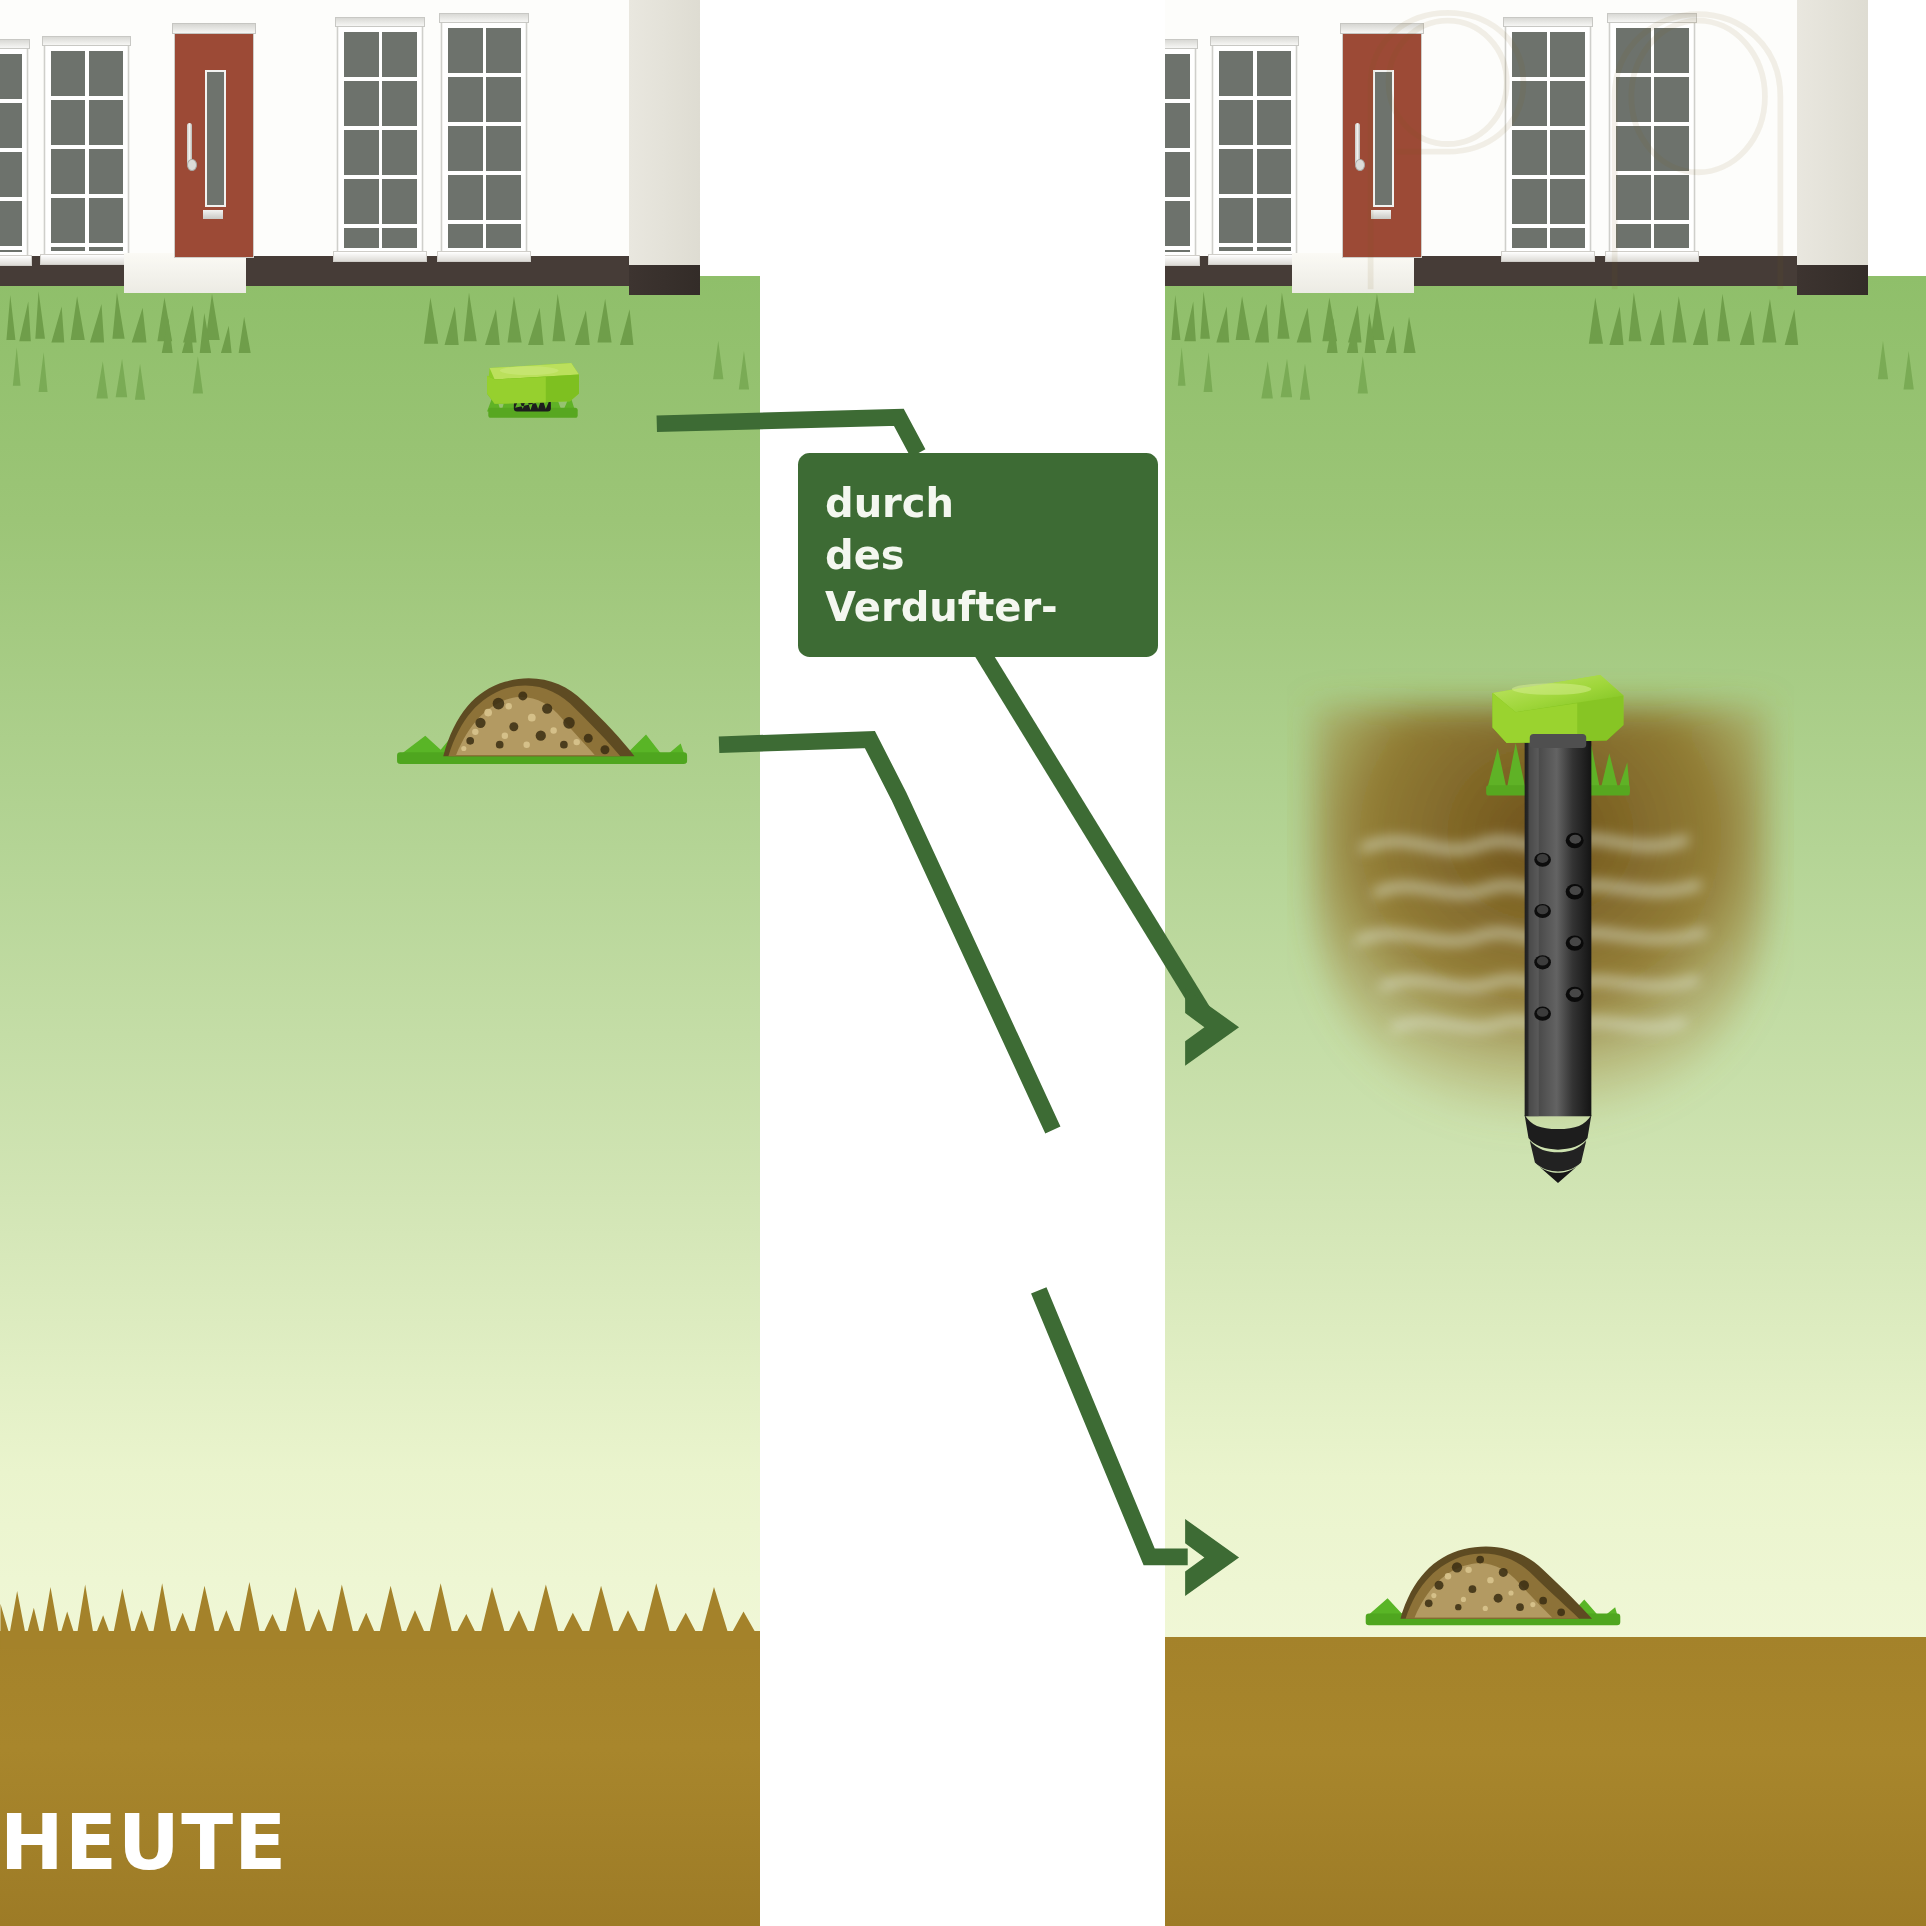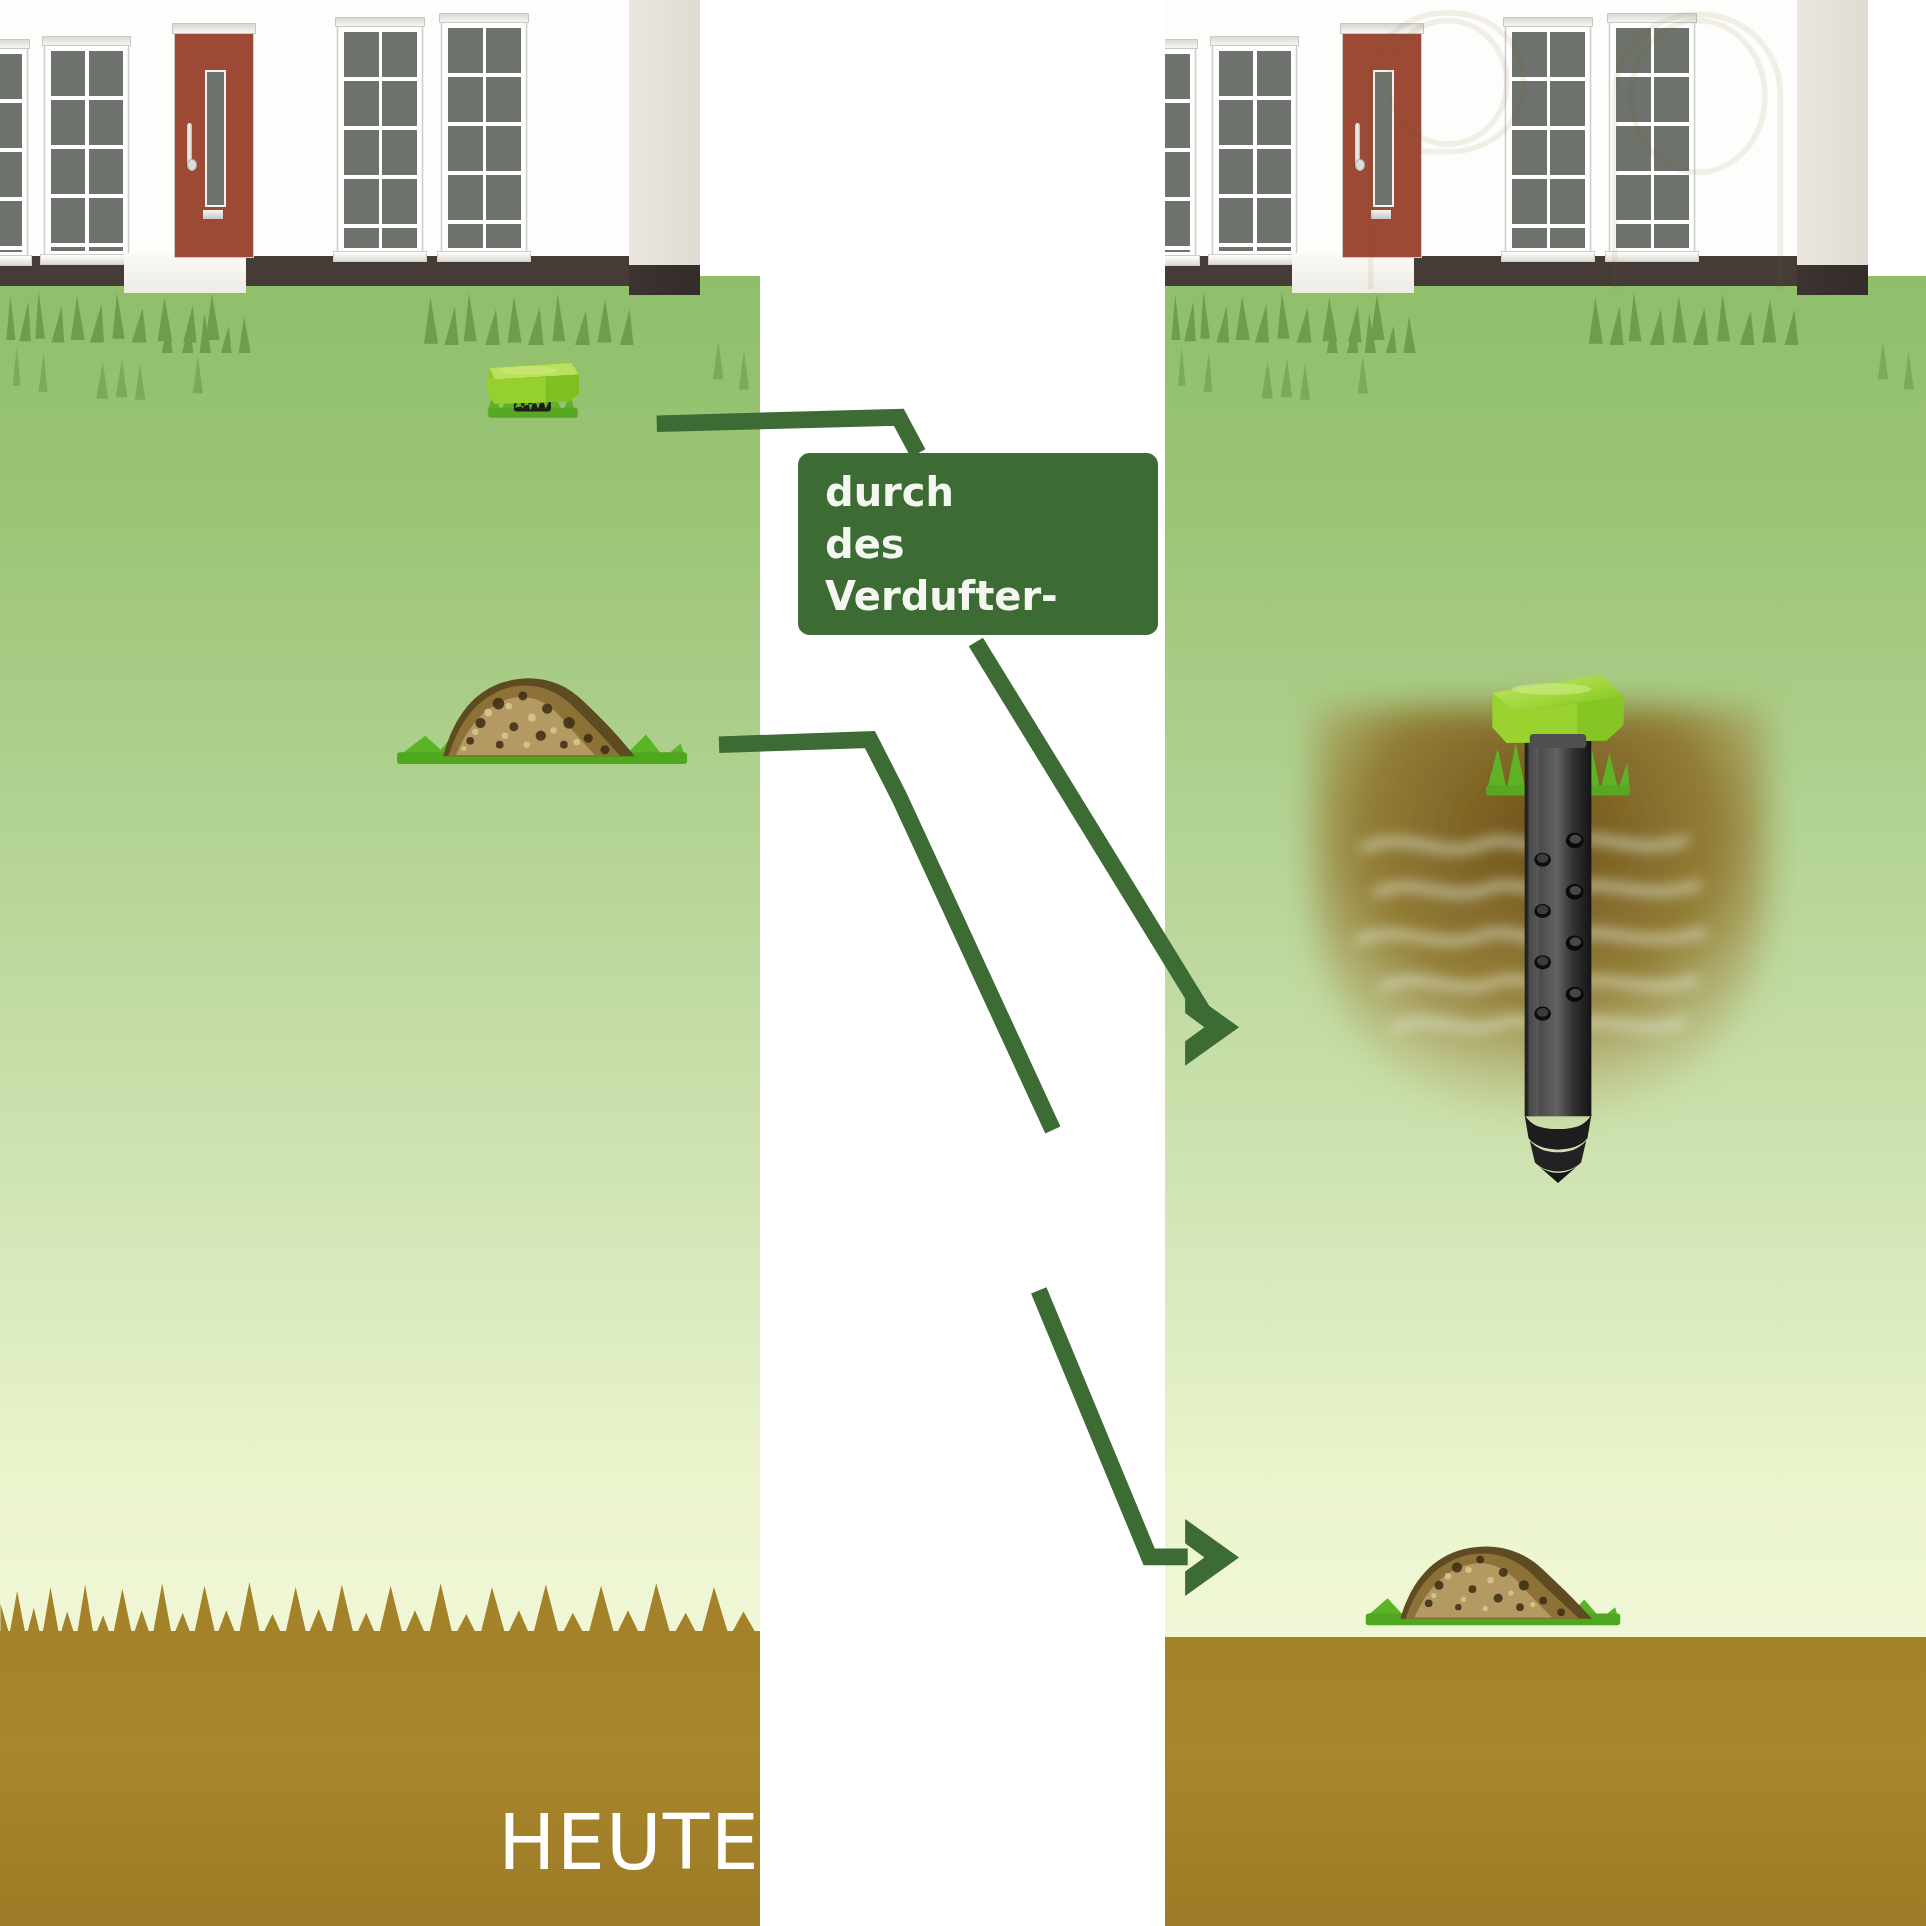--- a/index.html
+++ b/index.html
@@ -55,26 +55,26 @@
                background:#dcdcd8;border:0.6px solid #a9a9a5;}
   .door .dplate{position:absolute;left:36%;top:79%;width:26%;height:9px;
                 background:linear-gradient(to bottom,#f3f3f1,#c9c9c5);}
   .step{position:absolute;background:linear-gradient(to bottom,#fbfaf5,#ecebe4);}
 
   
   .tuft{position:absolute;}
 
   
   .bubble{position:absolute;background:#3d6b34;border-radius:11.6px;color:#f4f7f0;
-          padding:13px 27px;box-sizing:border-box;font-weight:700;}
+          padding:24px 27px;box-sizing:border-box;font-weight:700;}
   #bubble-1{left:798px;top:453px;width:360px;font-size:40px;line-height:1.30;}
   #bubble-2{left:798px;top:1130px;width:360px;font-size:40px;line-height:1.32;}
 
   
-  .caption{position:absolute;color:#ffffff;font-weight:400;letter-spacing:1.3px;text-align:right;}
+  .caption{position:absolute;color:#ffffff;font-weight:700;letter-spacing:1.3px;text-align:left;}
   #caption-left{left:0;top:1798px;width:760px;font-size:76px;}
 
   #watermark{position:absolute;left:1252px;top:1592px;width:578px;height:334px;opacity:.16;}
 </style>
 </head>
 <body>
 
 <div id="stage">
 
   <div class="panel" id="panel-left">

